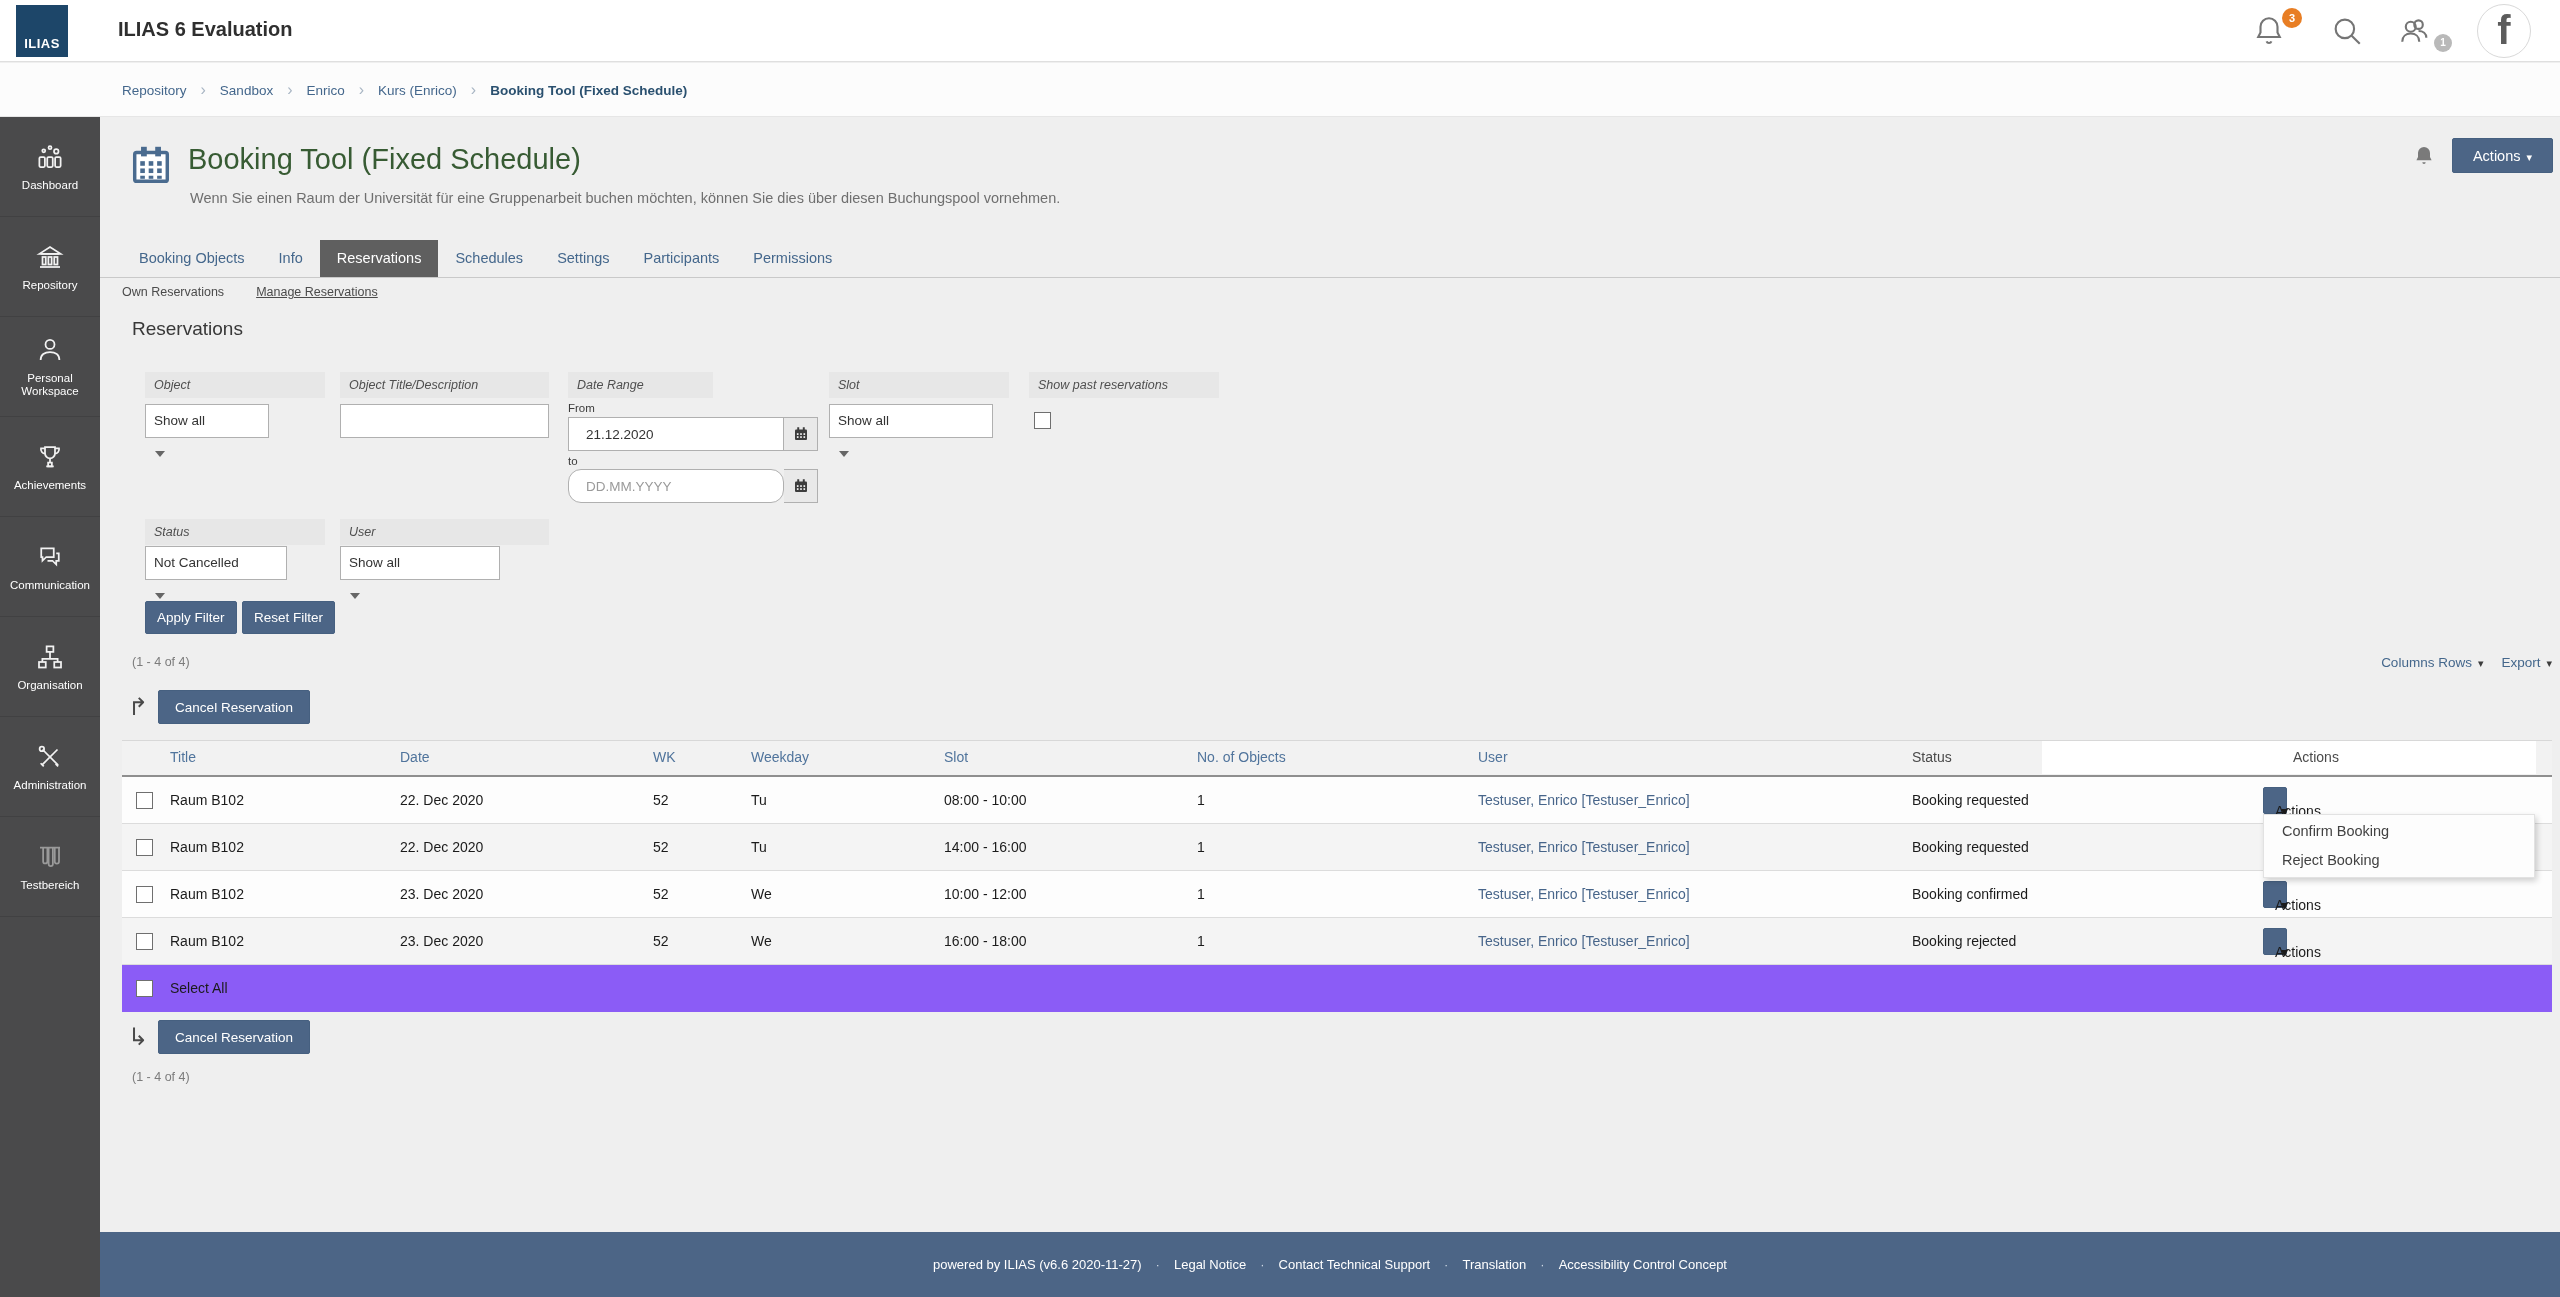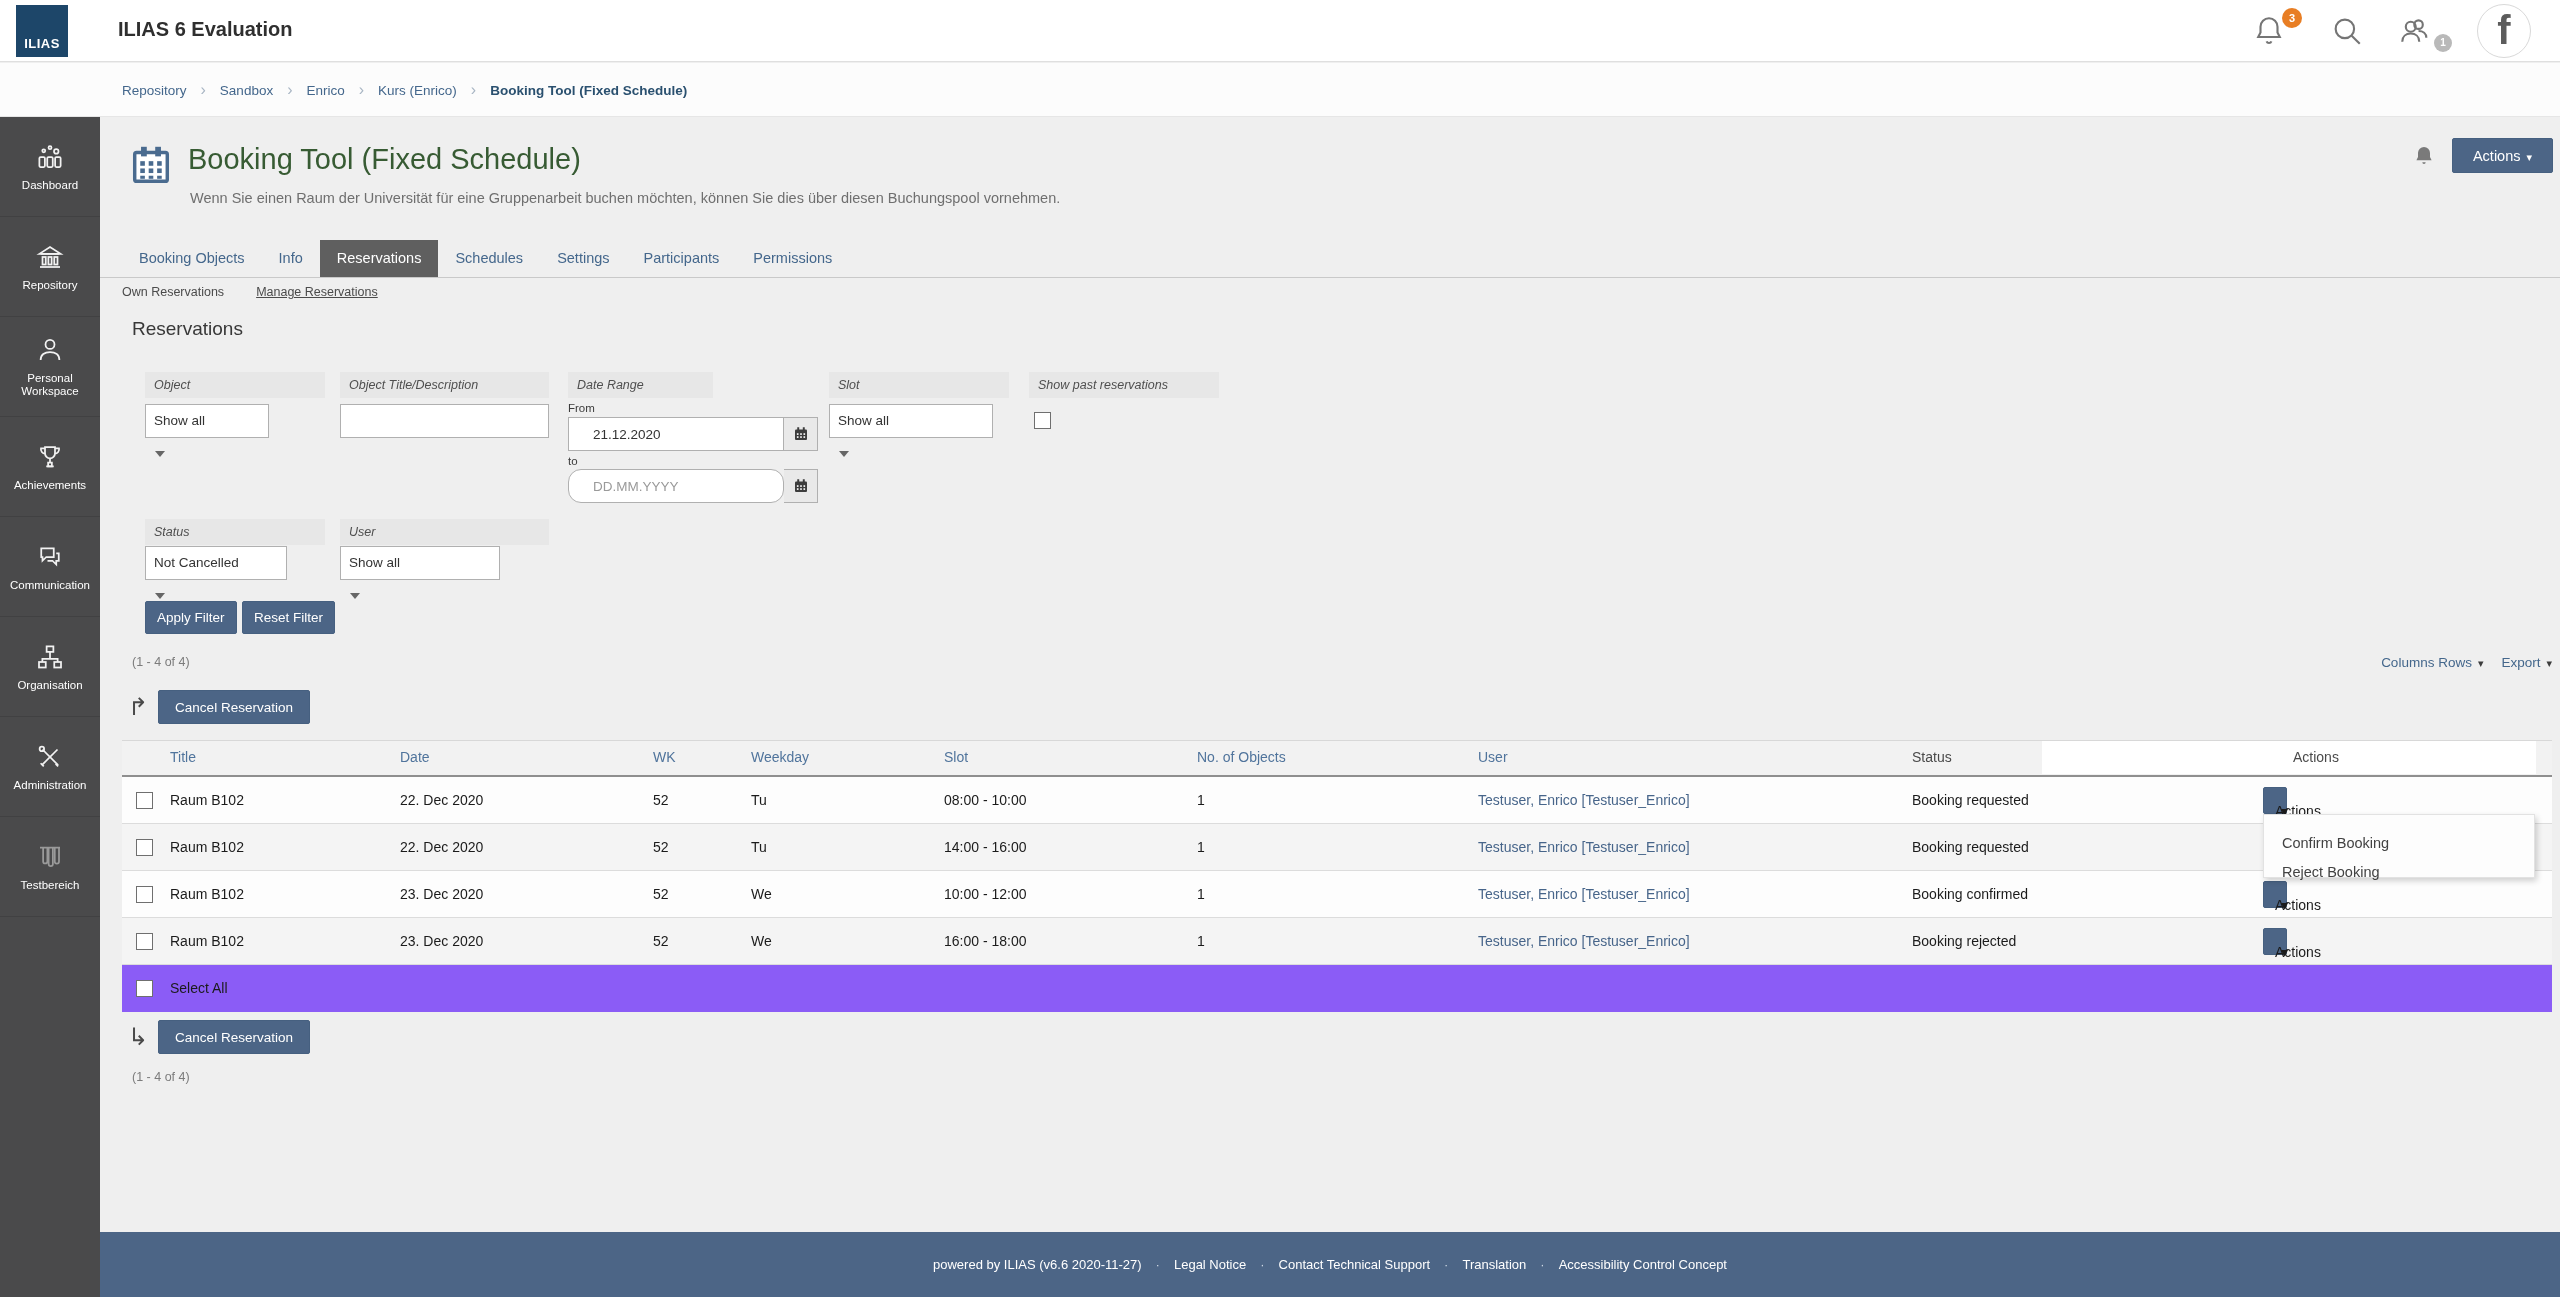--- a/index.html
+++ b/index.html
@@ -54,21 +54,21 @@
 
   .sec-title { position:absolute; left:32px; top:201px; font-size:19px; font-weight:500; color:#383838; }
 
   
   .flabel { position:absolute; height:26px; background:#e7e7e7; font-style:italic; font-size:12.5px; color:#4f4f4f; line-height:26px; padding-left:9px; }
   .row1 { top:255px; } .row2 { top:402px; }
   .sel { position:absolute; height:34px; border:1px solid #b0b0b0; background:#fff; display:flex; cursor:pointer;flex-direction:column; }
   .sel .val { flex:1; padding:0 8px; line-height:32px; font-size:13.5px; color:#333; white-space:nowrap; overflow:hidden; }
   .sel .arr { width:26px; background:#e9e9e9; border-left:1px solid #b9b9b9; position:relative; }
   .sel .arr::after { content:""; position:absolute; left:8px; top:14px; border-left:5px solid transparent; border-right:5px solid transparent; border-top:6px solid #666; }
-  .tinput { position:absolute; height:34px; border:1px solid #b0b0b0; background:#fff; font-size:13.5px; color:#333; padding:0 24px; font-family:"Liberation Sans",sans-serif; }
+  .tinput { position:absolute; height:34px; border:1px solid #b0b0b0; background:#fff; font-size:13.5px; color:#333; padding:0 17px; font-family:"Liberation Sans",sans-serif; }
   .tinput::placeholder { color:#9a9a9a; }
   .datebtn { position:absolute; width:34px; height:34px; background:#e9e9e9; border:1px solid #b0b0b0; border-left:none; display:flex; align-items:center; justify-content:center; cursor:pointer; }
   .mini-lab { position:absolute; font-size:11.5px; color:#3c3c3c; }
   .cbx { position:absolute; width:17px; height:17px; background:#fff; border:1.5px solid #6f6f6f; cursor:pointer; }
   .fbtn { position:absolute; height:33px; padding:0 11px; }
 
   
   .pag { position:absolute; font-size:12.5px; color:#7c7c7c; }
   .viewctl { position:absolute; right:8px; top:538px; font-size:13.5px; color:#44678c; display:flex; gap:18px; }
   .viewctl .vc { cursor:pointer; }
@@ -83,21 +83,21 @@
   .thead span { position:absolute; top:8px; font-size:14px; color:#50749c; cursor:pointer; }
   .thead span.plain { color:#4a4a4a; cursor:default; }
   .trow { position:relative; height:47px; background:#fdfdfd; border-bottom:1px solid #dcdcdc; }
   .trow.alt { background:#f4f4f4; }
   .trow span { position:absolute; top:15px; font-size:14px; color:#1b1b1b; }
   .trow .ulink { color:#47658a; cursor:pointer; } .c-title { left:48px; } .c-date { left:278px; } .c-wk { left:531px; }
   .c-wd { left:629px; } .c-slot { left:822px; } .c-num { left:1075px; } .c-user { left:1356px; }
   .c-status { left:1790px; }
   .rowcbx { position:absolute; left:14px; top:15px; }
   .actbtn { position:absolute; left:2141px; top:10px; height:27px; padding:0 11px; font-size:12.5px; }
-  .dropdown { position:absolute; left:2141px; top:74px; width:272px; height:64px; background:#fdfdfd; border:1px solid #e2e2e2; box-shadow:2px 3px 6px rgba(0,0,0,.18); z-index:10; padding-top:14px; }
+  .dropdown { position:absolute; left:2141px; top:74px; width:272px; height:64px; background:#fdfdfd; border:1px solid #e2e2e2; box-shadow:2px 3px 6px rgba(0,0,0,.18); z-index:10; padding-top:2px; }
   .dropdown .ditem { display:block; line-height:29px; padding-left:18px; font-size:14.5px; color:#424242; cursor:pointer; }
   .selall { position:relative; height:47px; background:#8b5cf6; }
   .selall span.lab { position:absolute; left:48px; top:15px; font-size:14px; color:#1b1b1b; }
 
   
   .footer { position:absolute; top:1232px; left:100px; width:2460px; height:65px; background:#4c6586; display:flex; align-items:center; justify-content:center; gap:14px; font-size:13px; color:#fff; z-index:20; }
   .footer a { color:#fff; text-decoration:none; cursor:pointer; }
   .footer .dot { color:#cdd7e3; }
 </style>
 </head>

